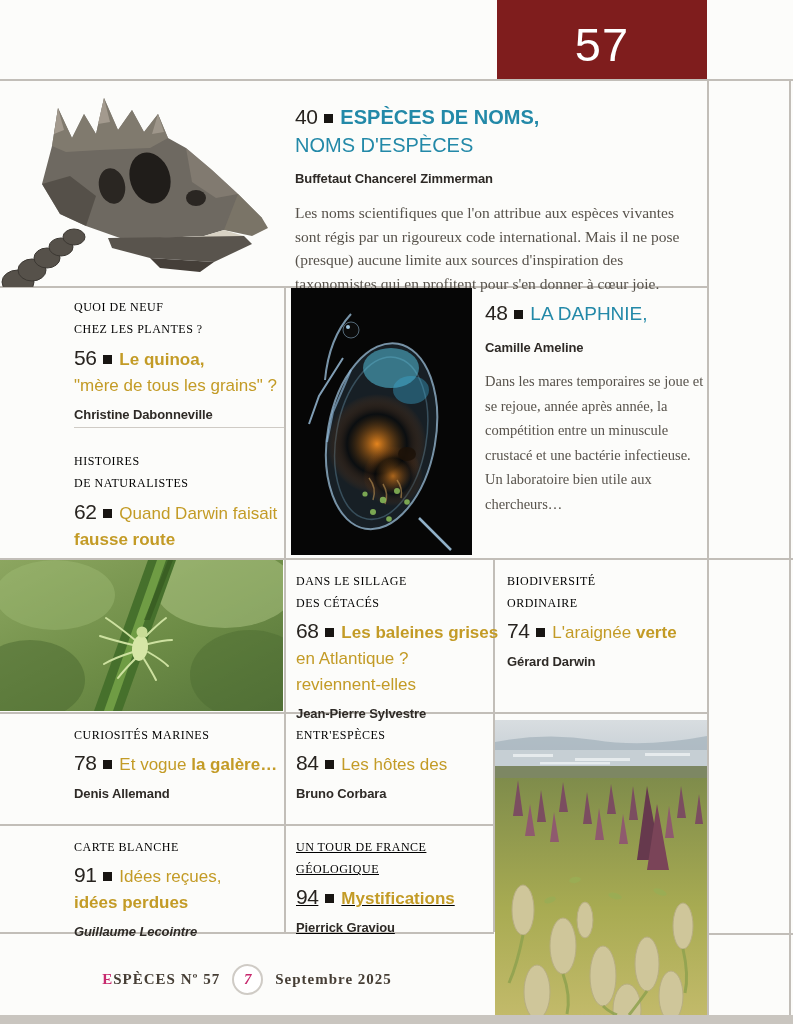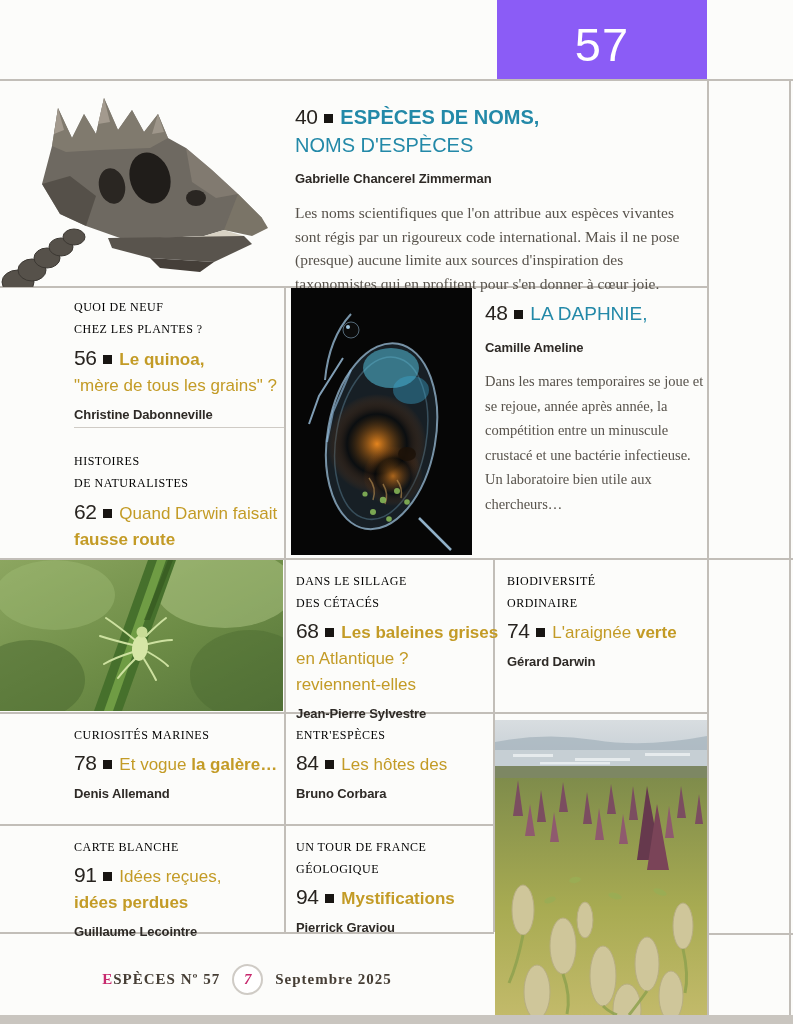--- a/index.html
+++ b/index.html
@@ -2,21 +2,21 @@
 <html><head>
 <meta charset="utf-8">
 <style>
   html,body{margin:0;padding:0;background:#e8e6e2;}
   #page{position:relative;width:793px;height:1024px;background:#fcfcfa;overflow:hidden;
         font-family:"Liberation Sans",sans-serif;}
   .hline{position:absolute;height:2px;background:#c2beb8;}
   .vline{position:absolute;width:2px;background:#c2beb8;}
   .subline{position:absolute;height:1px;background:#cfcbc5;}
   
-  .banner{position:absolute;left:497px;top:0;width:210px;height:79px;background:#8b5cf6;
+  .banner{position:absolute;left:497px;top:0;width:210px;height:79px;background:#7f1d1d;
           display:flex;align-items:center;justify-content:center;}
   .banner .issue{color:#ffffff;font-size:47px;letter-spacing:1px;padding-top:10px;}
   
   .photo{position:absolute;overflow:hidden;}
   
   .rubric{font-family:"Liberation Serif",serif;color:#000000;font-size:12px;line-height:22px;
           letter-spacing:0.5px;}
   .tl{white-space:nowrap;line-height:26px;}
   .num{font-size:21px;color:#27231f;letter-spacing:-0.5px;}
   .sq{display:inline-block;width:9px;height:9px;background:#181512;margin:0 7px 1px 7px;}
@@ -92,21 +92,21 @@
       <path d="M104,12 L110,36 L98,38 Z" fill="#aba396" opacity="0.8"></path>
       <path d="M158,28 L164,46 L152,48 Z" fill="#aba396" opacity="0.7"></path>
     </svg>
   </div>
 
   <div class="block feature" style="left:295px;top:104px;width:400px;">
     <div class="tl">
       <span class="num">40</span><span class="sq"></span><span class="teal b">ESPÈCES DE NOMS,</span>
     </div>
     <div class="tl teal">NOMS D'ESPÈCES</div>
-    <div class="author">Gabrielle Chancerel Zimmerman</div>
+    <div class="author">Buffetaut Chancerel Zimmerman</div>
     <div class="summary" style="margin-top:15px;font-size:15.5px;line-height:23.5px;width:398px;">Les noms scientifiques que l'on attribue aux espèces vivantes sont régis par un rigoureux code international. Mais il ne pose (presque) aucune limite aux sources d'inspiration des taxonomistes qui en profitent pour s'en donner à cœur joie.</div>
   </div>
 
   <div class="photo" style="left:291px;top:288px;width:181px;height:267px;">
     <svg width="181" height="267" viewBox="0 0 181 267">
       <defs>
         <radialGradient id="org" cx="50%" cy="50%" r="50%">
           <stop offset="0%" stop-color="#f08a1e" stop-opacity="0.95"></stop>
           <stop offset="60%" stop-color="#c express5e14" stop-opacity="0.55"></stop>
           <stop offset="100%" stop-color="#b35510" stop-opacity="0"></stop>
@@ -309,24 +309,24 @@
       </g>
     </svg>
   </div>
 
   <div class="block" style="left:74px;top:836px;width:208px;">
     <div class="rubric">CARTE BLANCHE</div>
     <div class="tl" style="margin-top:4px;">
       <span class="num">91</span><span class="sq"></span><span class="gold">Idées reçues,</span>
     </div>
     <div class="tl gold b">idées perdues</div>
-    <div class="author" style="margin-top:8px;">Guillaume Lecointre</div>
-  </div>
-
-  <div class="block" style="left:296px;top:836px;width:192px;">
+    <div class="author" style="margin-top:8px;font-style:italic;">Guillaume Lecointre</div>
+  </div>
+
+  <div class="block" style="left:296px;top:836px;width:192px;text-decoration:underline;">
     <div class="rubric">UN TOUR DE FRANCE</div>
     <div class="rubric">GÉOLOGIQUE</div>
     <div class="tl" style="margin-top:4px;">
       <span class="num">94</span><span class="sq"></span><span class="gold b">Mystifications</span>
     </div>
     <div class="author" style="margin-top:8px;">Pierrick Graviou</div>
   </div>
 
   <div class="footer">
     <div class="brand"><span class="e">E</span><span>SPÈCES </span><span>Nº 57</span></div>

